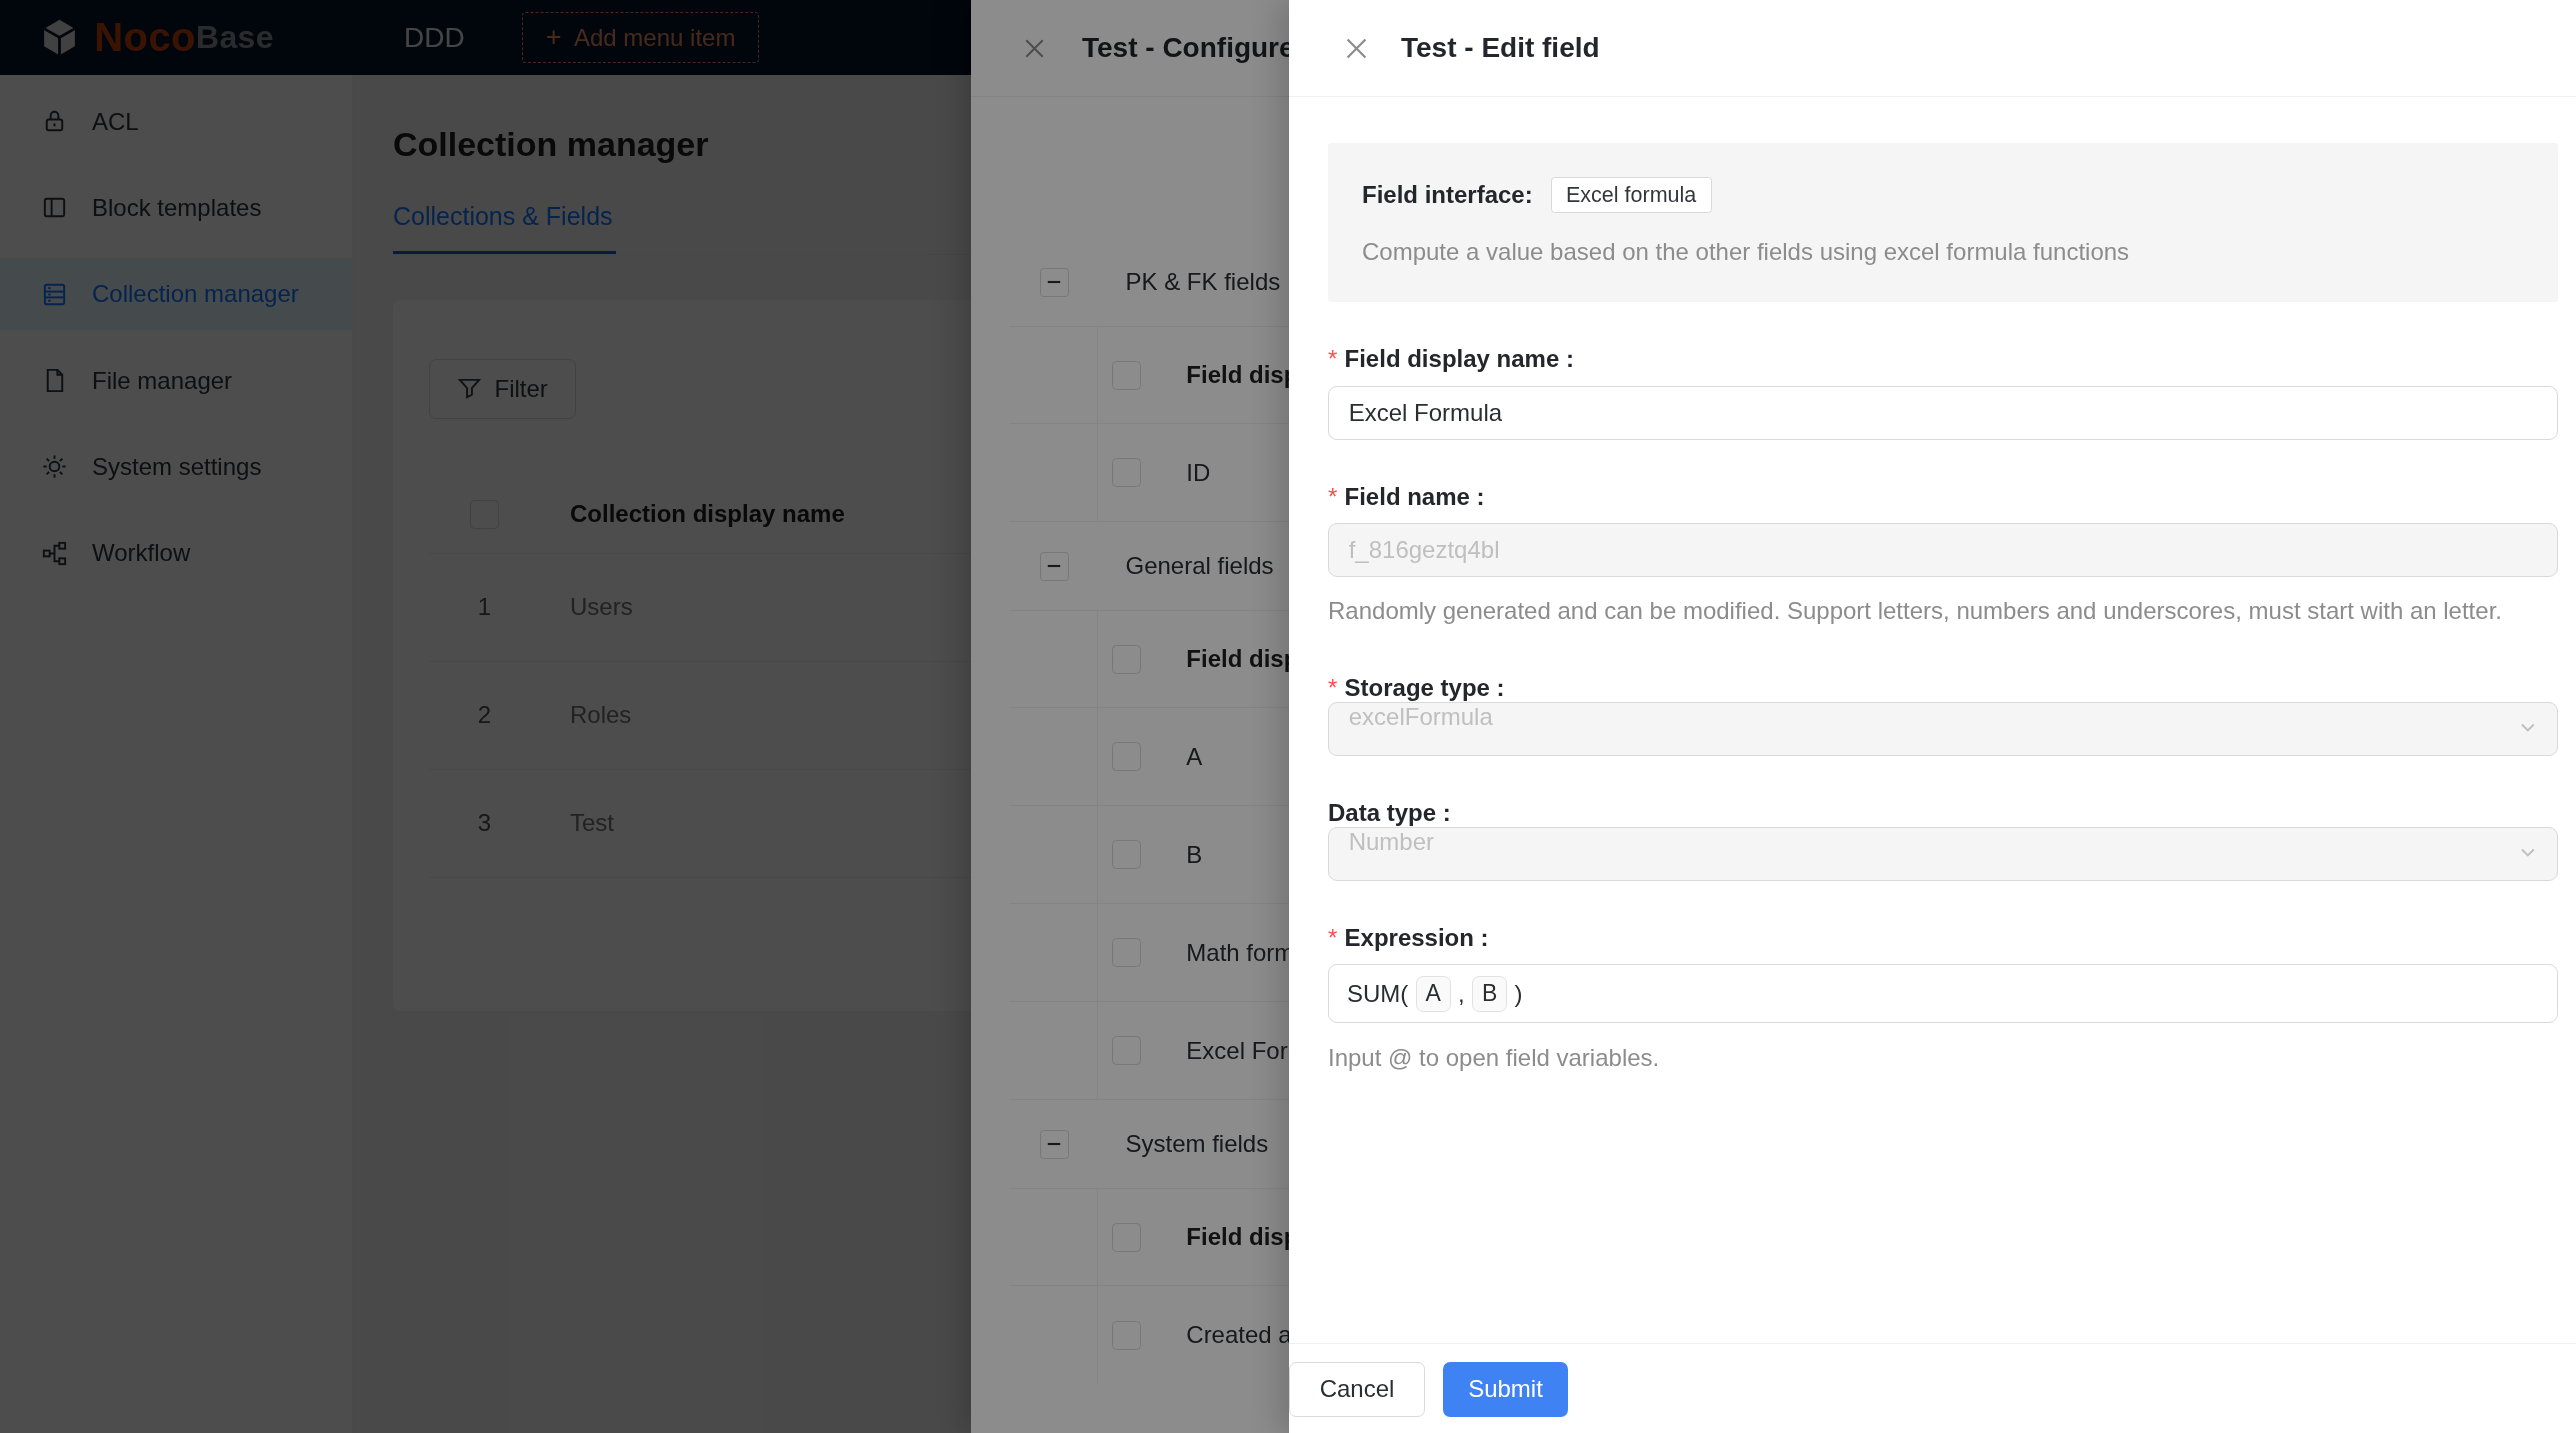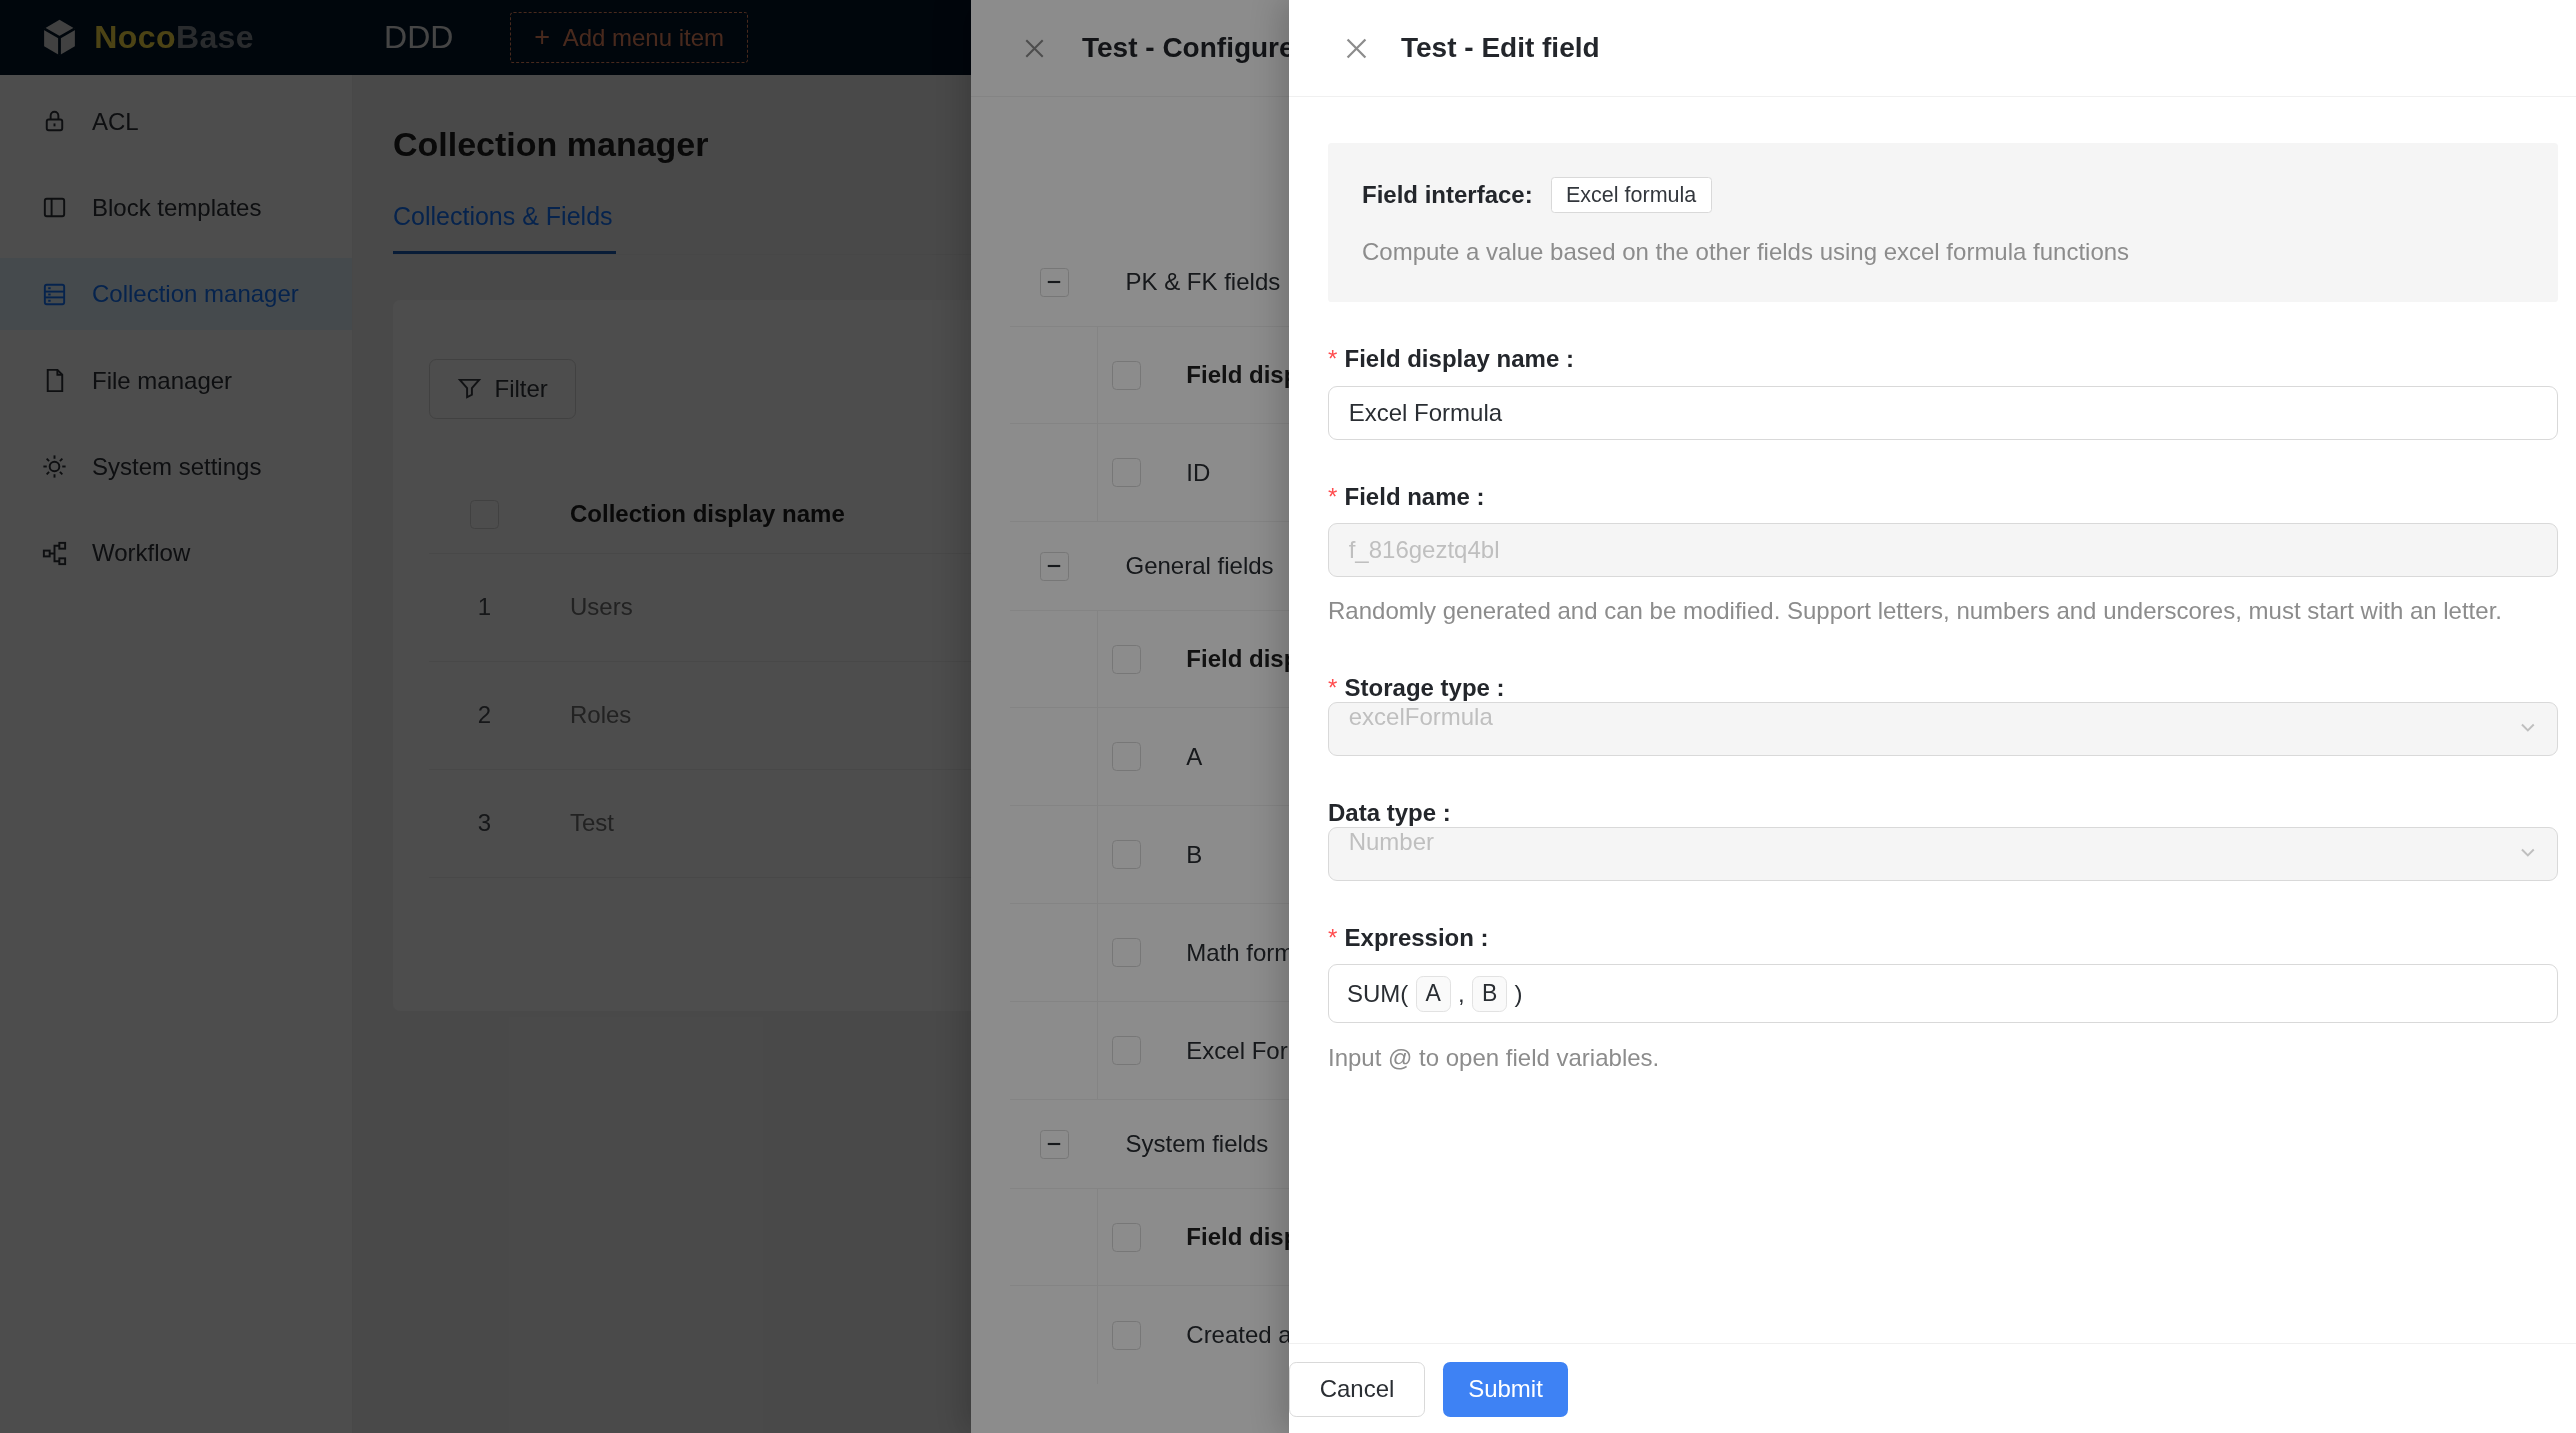--- a/index.html
+++ b/index.html
@@ -6,23 +6,23 @@
   body{
     width:2576px;height:1434px;position:relative;overflow:hidden;
     font-family:"Liberation Sans",sans-serif;background:#f5f5f5;
     -webkit-font-smoothing:antialiased;
   }
   
   .navbar{position:absolute;left:0;top:0;width:2576px;height:75px;background:#001529;
     display:flex;align-items:center;z-index:1;}
   .logo{display:flex;align-items:center;margin-left:39px;cursor:pointer;}
   .logo svg{margin-right:14.3px;}
-  .logo-noco{font-size:32px;font-weight:700;color:#fde047;letter-spacing:0.4px;}
+  .logo-noco{font-size:40px;font-weight:700;color:#c2410c;letter-spacing:0.4px;}
   .logo-base{font-size:32px;font-weight:700;color:#8a9097;letter-spacing:0.4px;}
-  .nav-menu-item{margin-left:130px;color:#e8e8e8;font-size:32px;cursor:pointer;}
+  .nav-menu-item{margin-left:130px;color:#e8e8e8;font-size:28px;cursor:pointer;}
   .add-menu-btn{margin-left:57px;display:flex;align-items:center;gap:12.5px;
     border:1.8px dashed var(--orange);color:var(--orange);font-size:24px;
     padding:10.7px 23px;border-radius:3.6px;background:transparent;cursor:pointer;}
   .add-menu-btn .plus{font-size:27px;line-height:1;}
   
   .sidebar{position:absolute;left:0;top:75px;width:353px;bottom:0;background:#fff;
     border-right:1.8px solid #f0f0f0;padding-top:10.7px;box-sizing:border-box;z-index:1;}
   .side-item{height:72px;margin-bottom:14.3px;display:flex;align-items:center;
     padding-left:40px;gap:23px;font-size:24px;color:#30343a;cursor:pointer;}
   .side-item svg{flex:0 0 auto;}

